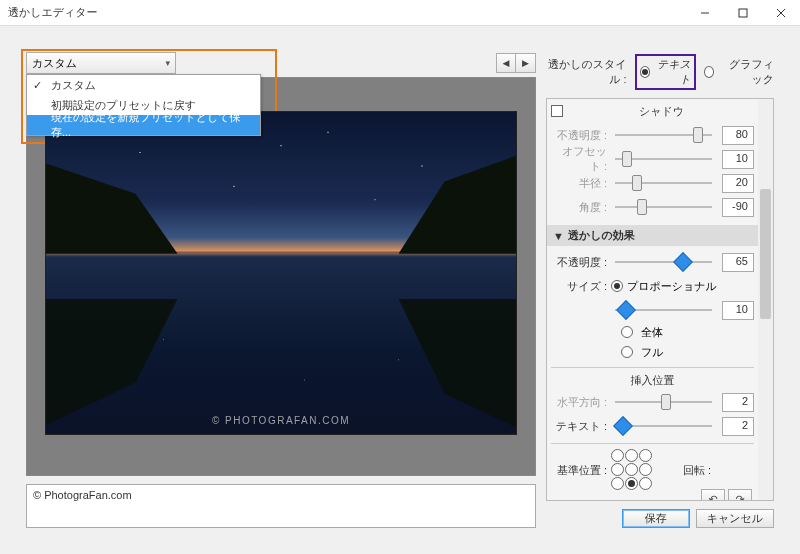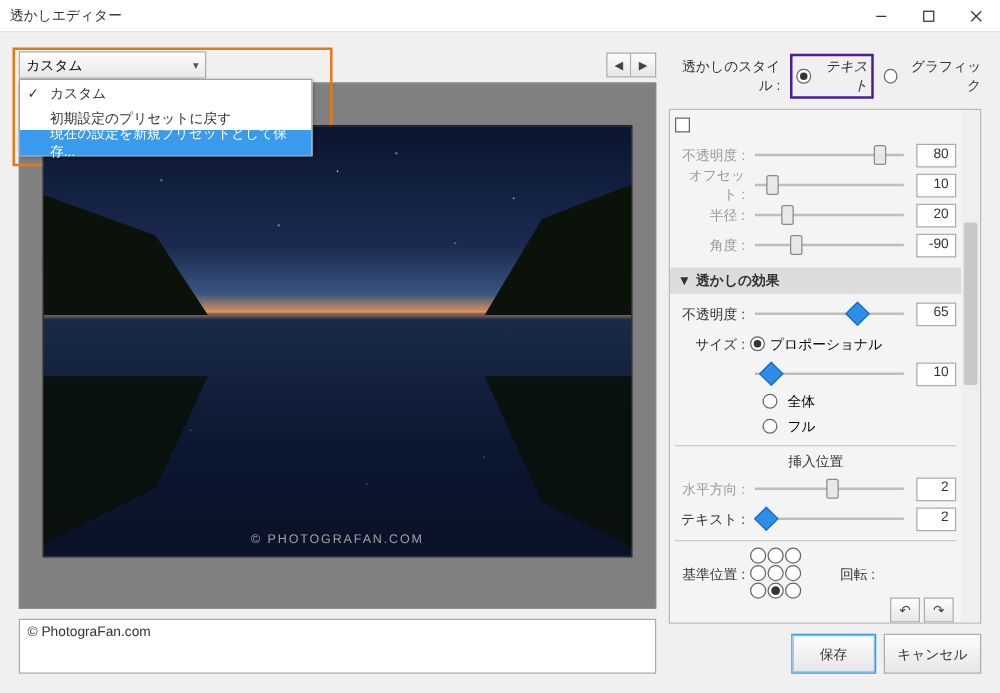--- a/index.html
+++ b/index.html
@@ -3,21 +3,21 @@
 <meta charset="utf-8">
 <style>
   * { box-sizing: border-box; margin: 0; padding: 0; font-family: "Meiryo UI", "MS Gothic", sans-serif; font-size: 11px; }
   body { background: #f0f0f0; width: 800px; height: 554px; overflow: hidden; }
   
   .titlebar { height: 26px; background: #fff; display: flex; align-items: center; padding-left: 8px; border-bottom: 1px solid #ddd; }
   .titlebar-title { flex: 1; color: #333; }
   .winbtn { width: 38px; height: 26px; display: flex; align-items: center; justify-content: center; color: #333; }
   .winbtn svg { width: 10px; height: 10px; }
   
-  .content { display: flex; height: 528px; padding: 15px; gap: 10px; }
+  .content { display: flex; height: 528px; padding: 26px; gap: 10px; }
   .left-col { width: 510px; display: flex; flex-direction: column; }
   .right-col { flex: 1; display: flex; flex-direction: column; }
   
   .toolbar { display: flex; align-items: center; margin-bottom: 3px; position: relative; }
   .preset-wrap { position: relative; }
   .preset-select { width: 150px; height: 22px; background: linear-gradient(#fdfdfd, #e8e8e8); border: 1px solid #adadad; padding: 0 5px; display: flex; align-items: center; justify-content: space-between; }
   .chev { font-size: 9px; color: #555; }
   .dropdown { position: absolute; top: 22px; left: 0; width: 235px; background: #fff; border: 1px solid #a0a0a0; z-index: 10; box-shadow: 1px 1px 3px rgba(0,0,0,0.2); }
   .dropdown-item { height: 20px; display: flex; align-items: center; padding-left: 24px; position: relative; color: #333; }
   .dropdown-item.selected::before { content: "✓"; position: absolute; left: 6px; color: #333; }
@@ -73,21 +73,21 @@
   .anchor-grid { display: grid; grid-template-columns: repeat(3, 14px); grid-template-rows: repeat(3, 14px); gap: 0; }
   .ag-cell { border: 1px solid #666; border-radius: 50%; width: 13px; height: 13px; background: #fff; display: flex; align-items: center; justify-content: center; }
   .ag-cell.sel::after { content: ""; width: 7px; height: 7px; border-radius: 50%; background: #333; }
   .rot-lbl { margin-left: 30px; color: #333; }
   .rot-btn { width: 24px; height: 20px; background: linear-gradient(#fdfdfd,#e6e6e6); border: 1px solid #adadad; display: flex; align-items: center; justify-content: center; color: #444; }
   .rot-btn + .rot-btn { margin-left: 3px; }
   
   .divider { height: 1px; background: #ccc; margin: 5px 0; }
   
   .footer { display: flex; justify-content: flex-end; gap: 6px; margin-top: 8px; }
-  .btn { min-width: 68px; height: 32px; background: linear-gradient(#fdfdfd,#e6e6e6); border: 1px solid #adadad; padding: 0 10px; color: #333; display: flex; align-items: center; justify-content: center; }
+  .btn { min-width: 68px; height: 19px; background: linear-gradient(#fdfdfd,#e6e6e6); border: 1px solid #adadad; padding: 0 10px; color: #333; display: flex; align-items: center; justify-content: center; }
   .btn.primary { border-color: #3a9bed; box-shadow: 0 0 0 1px #7ec0f5 inset; }
 </style>
 </head>
 <body>
 
 <div class="titlebar">
   <span class="titlebar-title">透かしエディター</span>
   <div class="winbtn">
       <svg viewBox="0 0 10 10">
         <line x1="1" y1="5" x2="9" y2="5" stroke="#333" stroke-width="1"></line>
@@ -157,20 +157,21 @@
       <span class="pair">
           <span class="radio"></span>
           <span>グラフィック</span>
         </span>
     </div>
 
     <div class="panel">
       <div class="panel-body">
         <div class="row">
           <span class="checkbox"></span>
+          <span class="subhdr" style="flex:1">シャドウ</span>
         </div>
         <div class="row">
             <span class="row-lbl disabled">不透明度 :</span>
             <div class="slider">
               <div class="track"></div>
               <div class="thumb" style="left:78%"></div>
             </div>
             <div class="valbox">80</div>
           </div>
         <div class="row">

